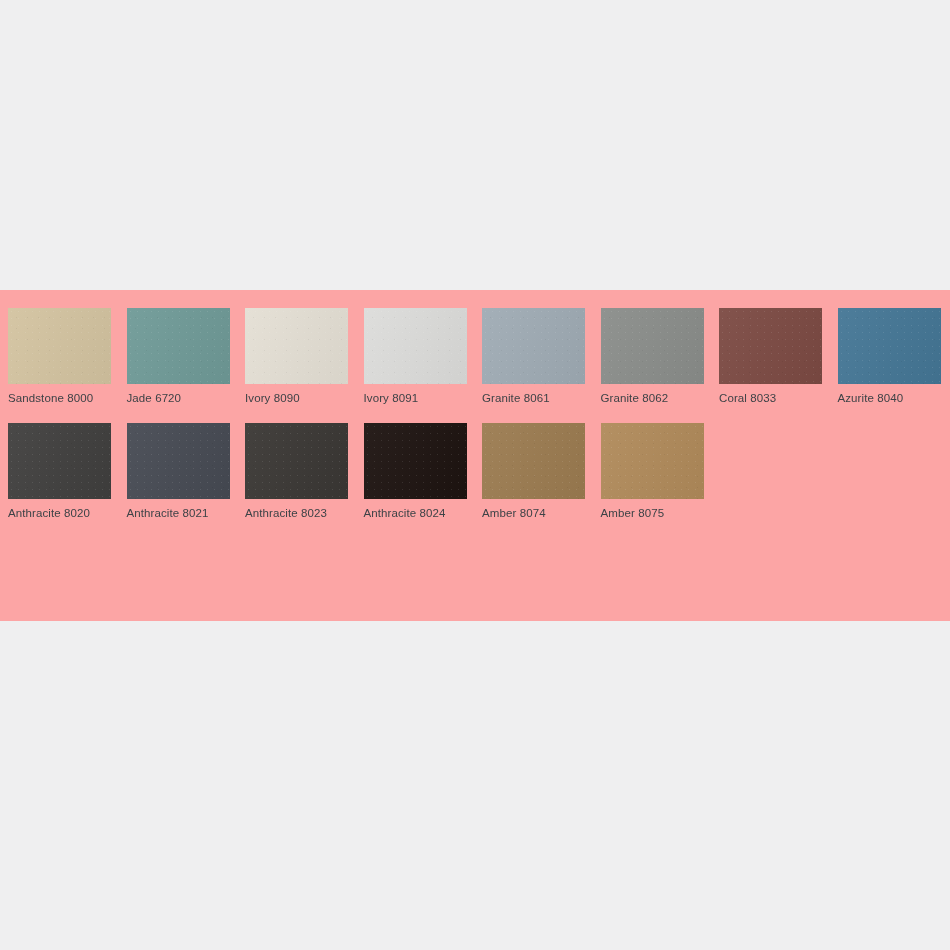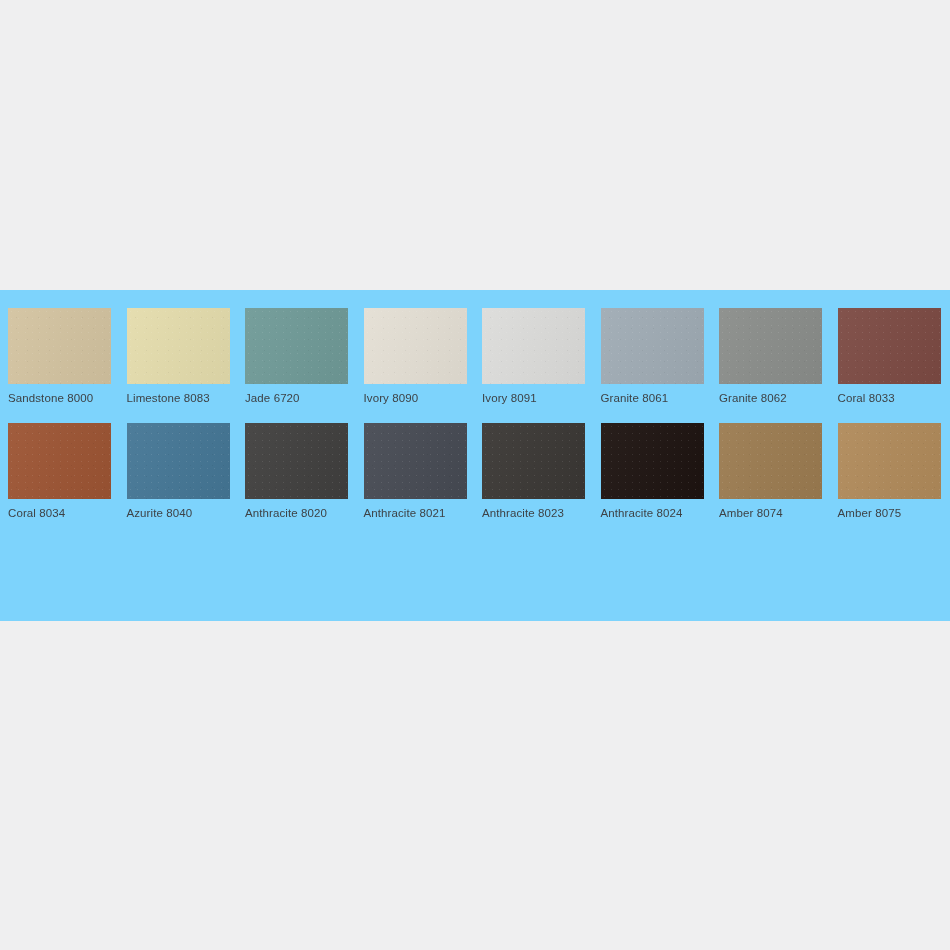--- a/index.html
+++ b/index.html
@@ -63,29 +63,25 @@
     color: #3d4246;
     letter-spacing: 0.1px;
     white-space: nowrap;
   }
 </style>
 </head>
 <body style="background: rgb(239, 239, 240);">
 
 <div id="root">
 
-  <div id="swatch-panel" style="background: #7dd3fc;">
+  <div id="swatch-panel" style="background: #fca5a5;">
     <div id="swatch-grid">
         <div class="swatch-cell">
           <div class="swatch-chip" style="background-color: rgb(211, 195, 160); background-image: radial-gradient(rgba(255, 255, 255, 0.1) 0.5px, transparent 0.6px), radial-gradient(rgba(0, 0, 0, 0.055) 0.5px, transparent 0.6px), linear-gradient(115deg, rgba(255, 255, 255, 0.05), rgba(0, 0, 0, 0.05)); background-position: 0px 0px, 3px 4px, 0px 0px;"></div>
           <div class="swatch-label">Sandstone 8000</div>
-        </div>
-        <div class="swatch-cell">
-          <div class="swatch-chip" style="background-color: rgb(228, 220, 172); background-image: radial-gradient(rgba(255, 255, 255, 0.1) 0.5px, transparent 0.6px), radial-gradient(rgba(0, 0, 0, 0.055) 0.5px, transparent 0.6px), linear-gradient(115deg, rgba(255, 255, 255, 0.05), rgba(0, 0, 0, 0.05)); background-position: 0px 0px, 3px 4px, 0px 0px;"></div>
-          <div class="swatch-label">Limestone 8083</div>
         </div>
         <div class="swatch-cell">
           <div class="swatch-chip" style="background-color: rgb(111, 154, 151); background-image: radial-gradient(rgba(255, 255, 255, 0.1) 0.5px, transparent 0.6px), radial-gradient(rgba(0, 0, 0, 0.055) 0.5px, transparent 0.6px), linear-gradient(115deg, rgba(255, 255, 255, 0.05), rgba(0, 0, 0, 0.05)); background-position: 0px 0px, 3px 4px, 0px 0px;"></div>
           <div class="swatch-label">Jade 6720</div>
         </div>
         <div class="swatch-cell">
           <div class="swatch-chip" style="background-color: rgb(228, 223, 212); background-image: radial-gradient(rgba(255, 255, 255, 0.1) 0.5px, transparent 0.6px), radial-gradient(rgba(0, 0, 0, 0.055) 0.5px, transparent 0.6px), linear-gradient(115deg, rgba(255, 255, 255, 0.05), rgba(0, 0, 0, 0.05)); background-position: 0px 0px, 3px 4px, 0px 0px;"></div>
           <div class="swatch-label">Ivory 8090</div>
         </div>
         <div class="swatch-cell">
@@ -96,24 +92,20 @@
           <div class="swatch-chip" style="background-color: rgb(159, 171, 180); background-image: radial-gradient(rgba(255, 255, 255, 0.1) 0.5px, transparent 0.6px), radial-gradient(rgba(0, 0, 0, 0.055) 0.5px, transparent 0.6px), linear-gradient(115deg, rgba(255, 255, 255, 0.05), rgba(0, 0, 0, 0.05)); background-position: 0px 0px, 3px 4px, 0px 0px;"></div>
           <div class="swatch-label">Granite 8061</div>
         </div>
         <div class="swatch-cell">
           <div class="swatch-chip" style="background-color: rgb(138, 141, 138); background-image: radial-gradient(rgba(255, 255, 255, 0.1) 0.5px, transparent 0.6px), radial-gradient(rgba(0, 0, 0, 0.055) 0.5px, transparent 0.6px), linear-gradient(115deg, rgba(255, 255, 255, 0.05), rgba(0, 0, 0, 0.05)); background-position: 0px 0px, 3px 4px, 0px 0px;"></div>
           <div class="swatch-label">Granite 8062</div>
         </div>
         <div class="swatch-cell">
           <div class="swatch-chip" style="background-color: rgb(124, 74, 67); background-image: radial-gradient(rgba(255, 255, 255, 0.1) 0.5px, transparent 0.6px), radial-gradient(rgba(0, 0, 0, 0.055) 0.5px, transparent 0.6px), linear-gradient(115deg, rgba(255, 255, 255, 0.05), rgba(0, 0, 0, 0.05)); background-position: 0px 0px, 3px 4px, 0px 0px;"></div>
           <div class="swatch-label">Coral 8033</div>
-        </div>
-        <div class="swatch-cell">
-          <div class="swatch-chip" style="background-color: rgb(156, 84, 51); background-image: radial-gradient(rgba(255, 255, 255, 0.1) 0.5px, transparent 0.6px), radial-gradient(rgba(0, 0, 0, 0.055) 0.5px, transparent 0.6px), linear-gradient(115deg, rgba(255, 255, 255, 0.05), rgba(0, 0, 0, 0.05)); background-position: 0px 0px, 3px 4px, 0px 0px;"></div>
-          <div class="swatch-label">Coral 8034</div>
         </div>
         <div class="swatch-cell">
           <div class="swatch-chip" style="background-color: rgb(68, 118, 149); background-image: radial-gradient(rgba(255, 255, 255, 0.1) 0.5px, transparent 0.6px), radial-gradient(rgba(0, 0, 0, 0.055) 0.5px, transparent 0.6px), linear-gradient(115deg, rgba(255, 255, 255, 0.05), rgba(0, 0, 0, 0.05)); background-position: 0px 0px, 3px 4px, 0px 0px;"></div>
           <div class="swatch-label">Azurite 8040</div>
         </div>
         <div class="swatch-cell">
           <div class="swatch-chip" style="background-color: rgb(64, 63, 62); background-image: radial-gradient(rgba(255, 255, 255, 0.1) 0.5px, transparent 0.6px), radial-gradient(rgba(0, 0, 0, 0.055) 0.5px, transparent 0.6px), linear-gradient(115deg, rgba(255, 255, 255, 0.05), rgba(0, 0, 0, 0.05)); background-position: 0px 0px, 3px 4px, 0px 0px;"></div>
           <div class="swatch-label">Anthracite 8020</div>
         </div>
         <div class="swatch-cell">

